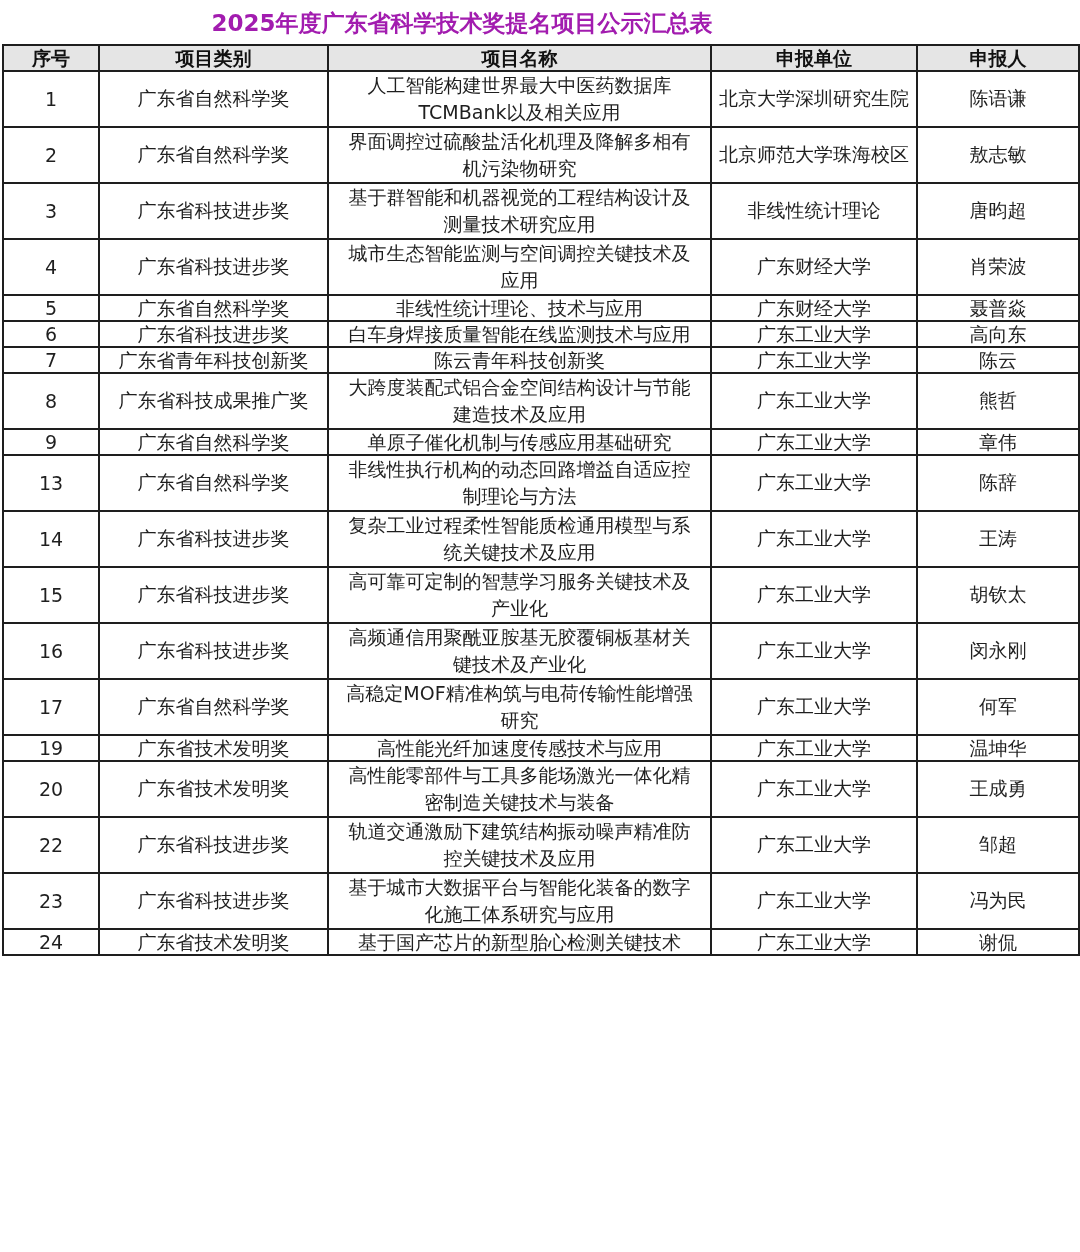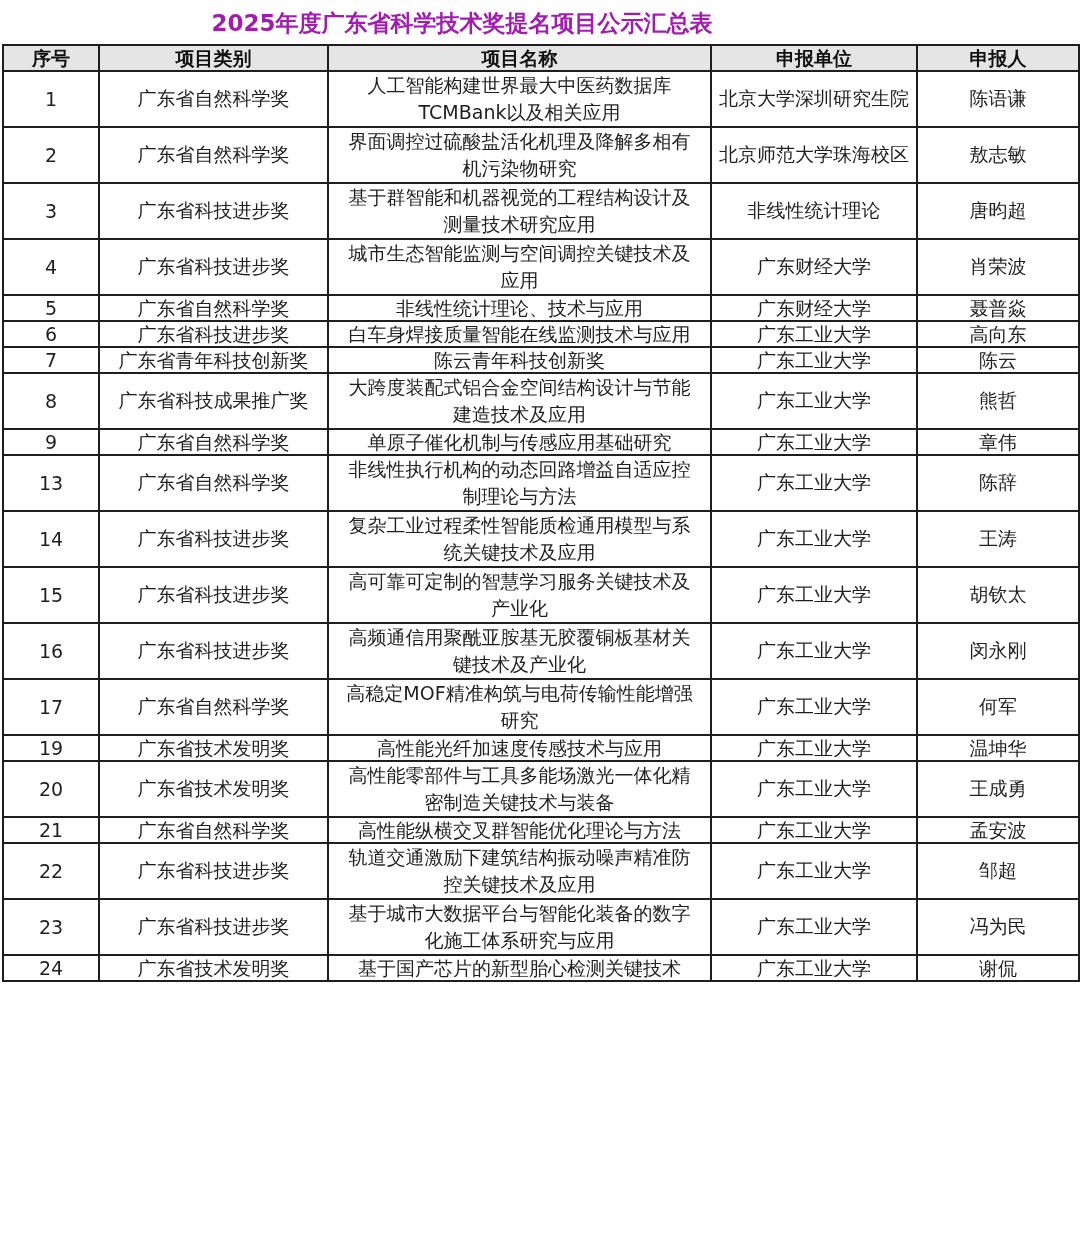--- a/index.html
+++ b/index.html
@@ -170,27 +170,20 @@
         <td>广东工业大学</td>
         <td>温坤华</td>
       </tr>
       <tr class="tall">
         <td>20</td>
         <td>广东省技术发明奖</td>
         <td class="name">高性能零部件与工具多能场激光一体化精密制造关键技术与装备</td>
         <td>广东工业大学</td>
         <td>王成勇</td>
       </tr>
-      <tr class="short">
-        <td>21</td>
-        <td>广东省自然科学奖</td>
-        <td class="name">高性能纵横交叉群智能优化理论与方法</td>
-        <td>广东工业大学</td>
-        <td>孟安波</td>
-      </tr>
       <tr class="tall">
         <td>22</td>
         <td>广东省科技进步奖</td>
         <td class="name">轨道交通激励下建筑结构振动噪声精准防控关键技术及应用</td>
         <td>广东工业大学</td>
         <td>邹超</td>
       </tr>
       <tr class="tall">
         <td>23</td>
         <td>广东省科技进步奖</td>

